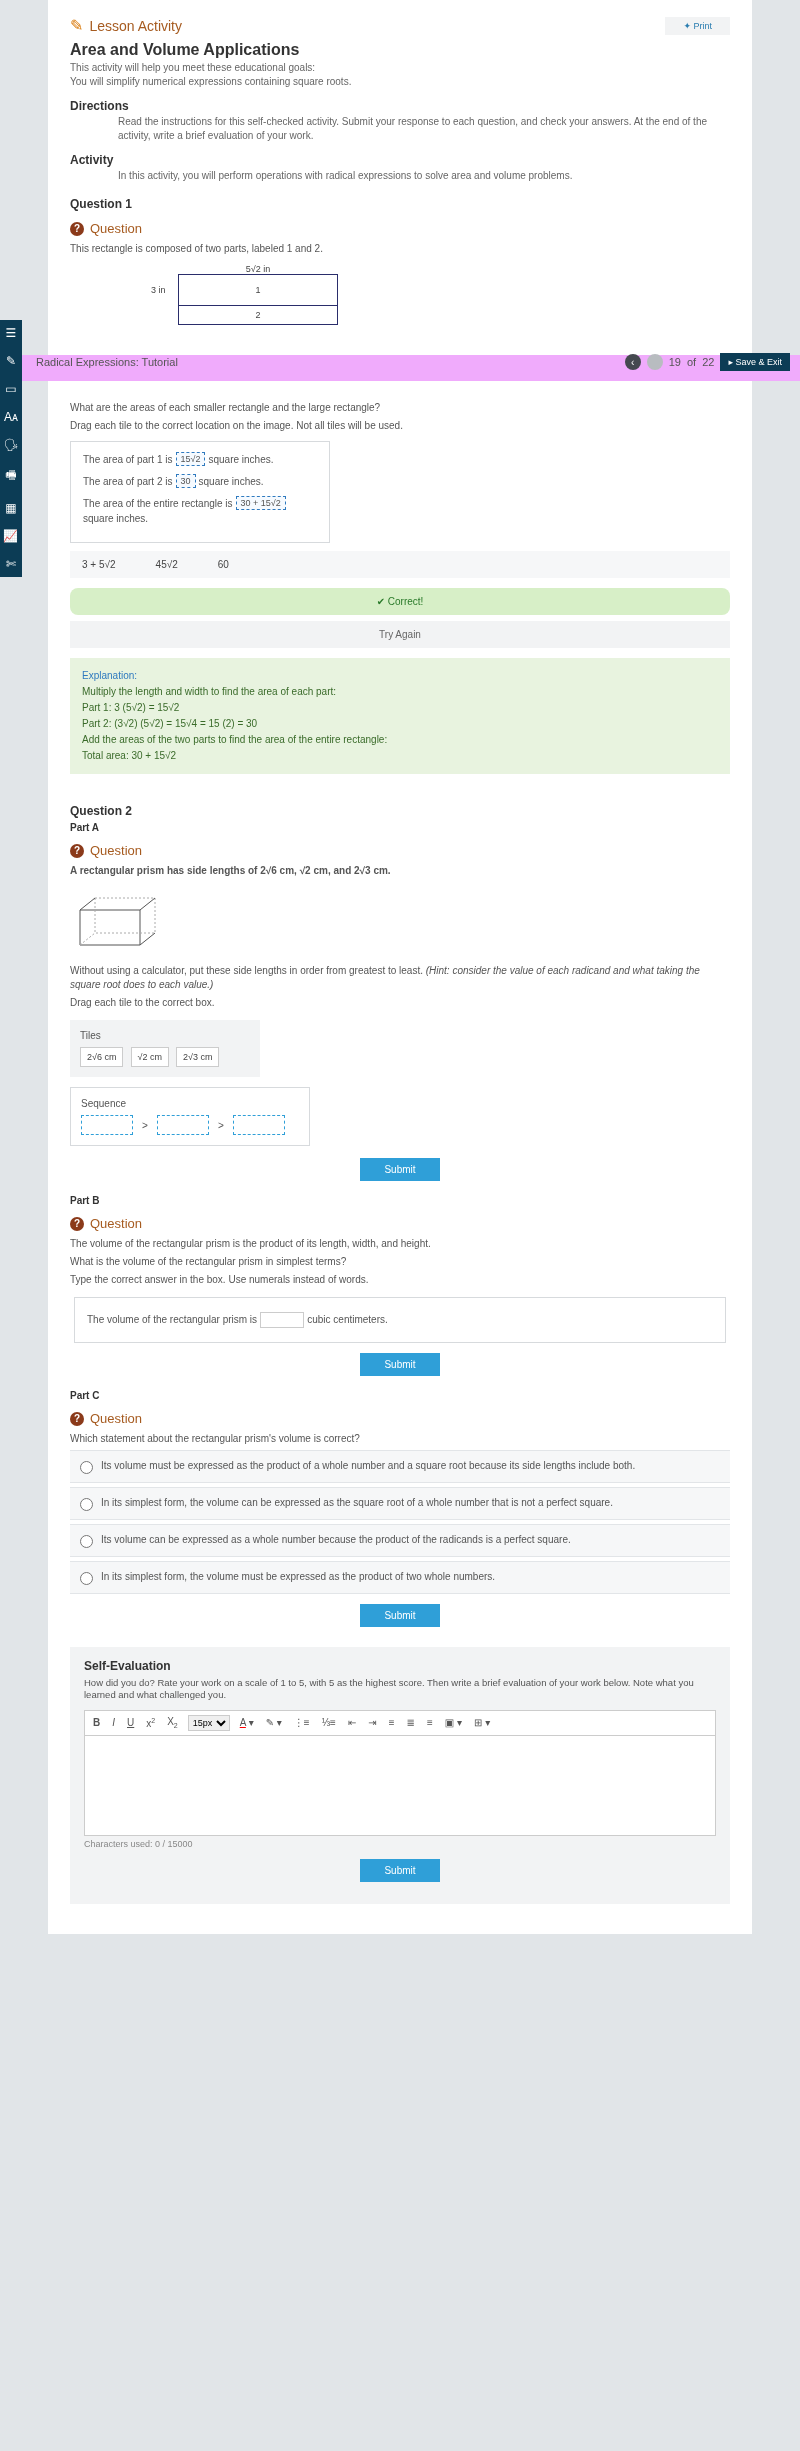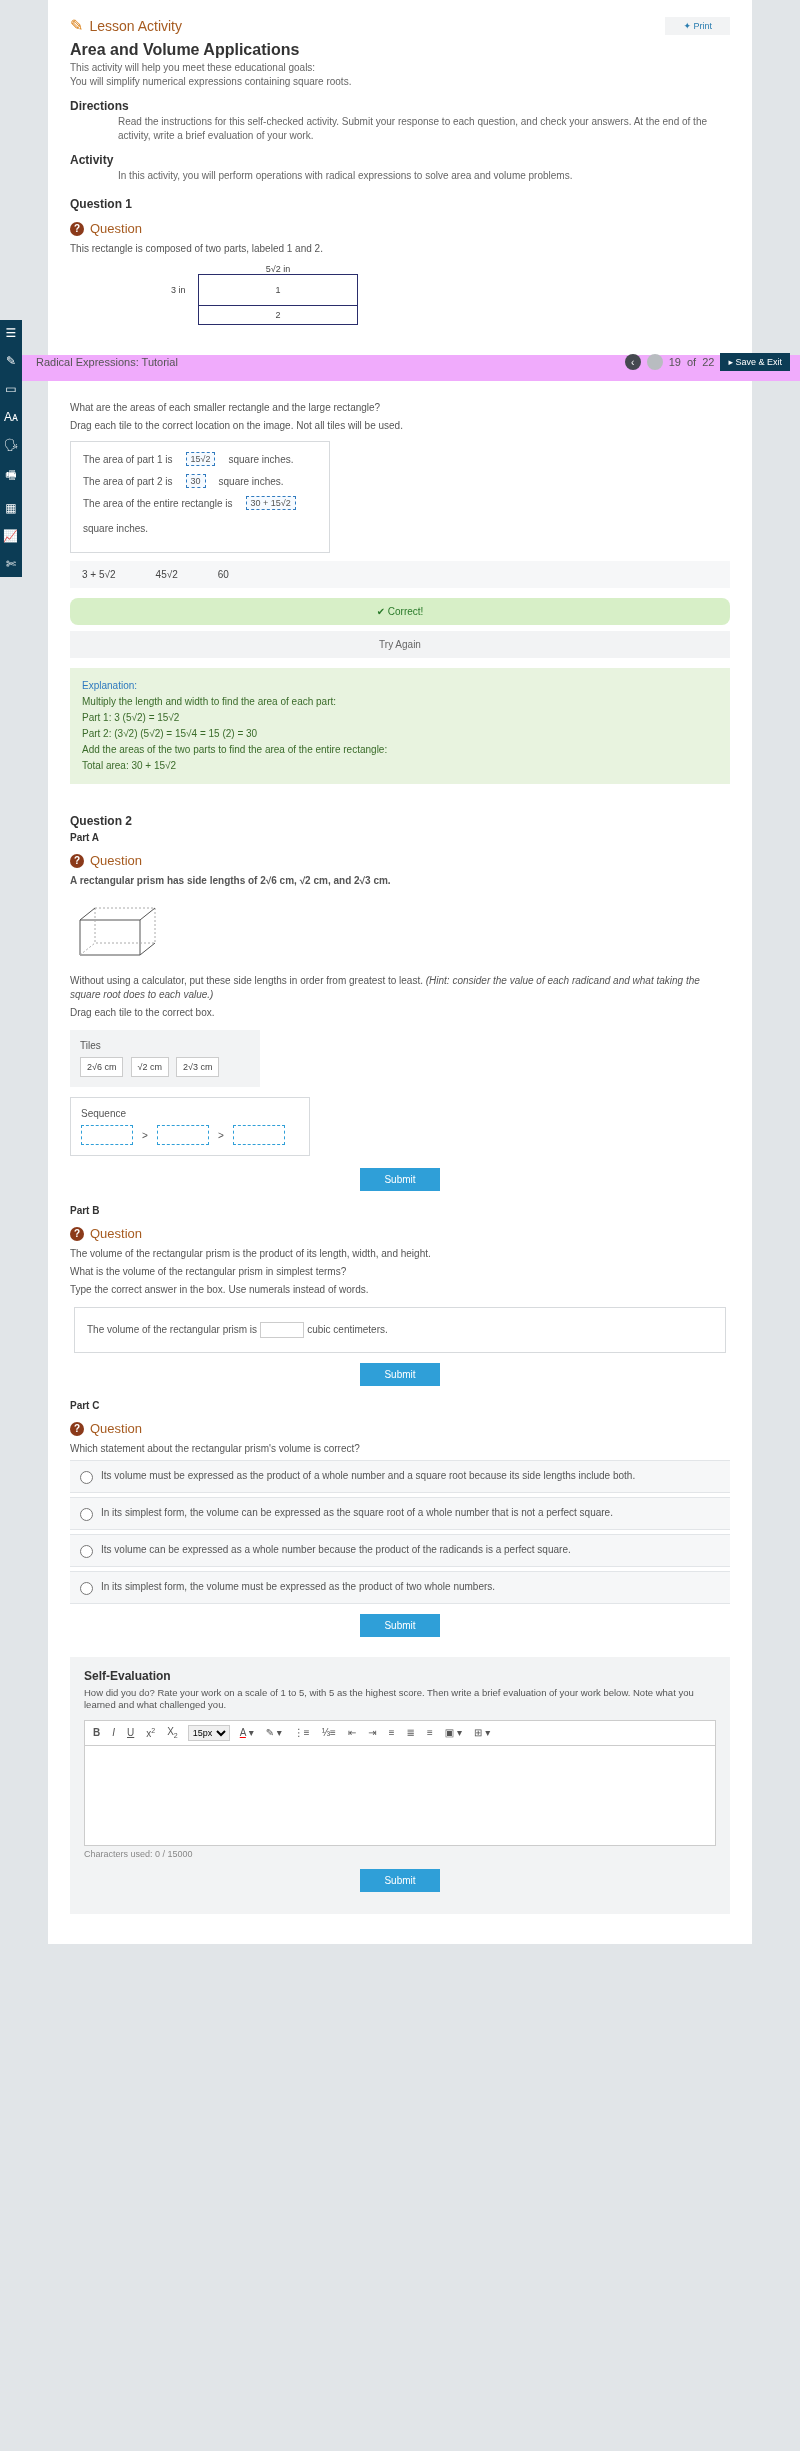--- a/index.html
+++ b/index.html
@@ -23,21 +23,21 @@
   .qlabel { color: #a65b20; font-size: 13px; }
   .prose { font-size: 10px; color: #555; margin: 4px 0; line-height: 1.4; }
   .prose i { font-style: italic; }
 
   .nav-right { display: flex; align-items: center; gap: 6px; }
   .circlebtn { width: 16px; height: 16px; border-radius: 50%; background: #b8bcc0; display: inline-block; }
   .circlebtn.dark { background: #454950; color: #fff; display: inline-flex; align-items:center;justify-content:center;font-size:10px;}
   .saveexit { background: #0c3c55; color: #fff; font-size: 9px; padding: 4px 8px; border: none; }
 
   .ans-box { border: 1px solid #d7dadd; padding: 10px 12px; margin: 8px 0; font-size: 10px; color:#555; width: 260px;}
-  .ans-box .row { margin-bottom: 8px; display:flex;align-items:center;flex-wrap:wrap;gap:13px;}
+  .ans-box .row { margin-bottom: 8px; display:flex;align-items:center;flex-wrap:wrap;gap:3px;}
   .chip { border: 1px dashed #2f7abf; padding: 1px 4px; font-size: 9px; background:#f5faff;}
   .tilesrow { display: flex; align-items: center; gap: 40px; padding: 8px 12px; background:#f6f7f8; margin-bottom:10px; font-size:10px;}
 
   .correct-bar { background: #d7efc7; color: #2a7a2a; text-align: center; padding: 8px; font-size: 10px; margin: 10px 0 6px; border-radius: 8px; }
   .tryagain-bar { background: #f2f3f4; color: #666; text-align: center; padding: 8px; font-size: 10px; margin-bottom: 10px; }
   .explain-box { background: #e8f3df; padding: 10px 12px; font-size: 10px; color: #3a6b2a; line-height: 1.6; }
   .explain-box .label { color:#2f7abf; }
 
   .prism { width: 100px; height: 60px; margin: 8px 0; }
 
@@ -103,21 +103,21 @@
     <h3 class="sec">Activity</h3>
     <div class="sec-body">In this activity, you will perform operations with radical expressions to solve area and volume problems.</div>
 
     <h3 class="qnum">Question 1</h3>
     <div class="qhead">
       <span class="qicon">?</span>
       <span class="qlabel">Question</span>
     </div>
     <div class="prose">This rectangle is composed of two parts, labeled 1 and 2.</div>
 
-    <div style="position:relative; margin: 8px 0 0 80px; padding-left: 48px;">
+    <div style="position:relative; margin: 8px 0 0 60px; padding-left: 48px;">
       <div style="text-align:center; width:160px; font-size:9px;">5√2 in</div>
       <div style="border:1px solid #2a2d6b; width:160px;">
         <div style="text-align:center; padding:10px 0; font-size:9px; position:relative;">
           <span style="position:absolute;left:-28px;top:10px;">3 in</span>
           <span>1</span>
         </div>
         <div style="border-top:1px solid #2a2d6b;text-align:center;padding:4px 0;font-size:9px;">
           <span>2</span>
         </div>
       </div>

